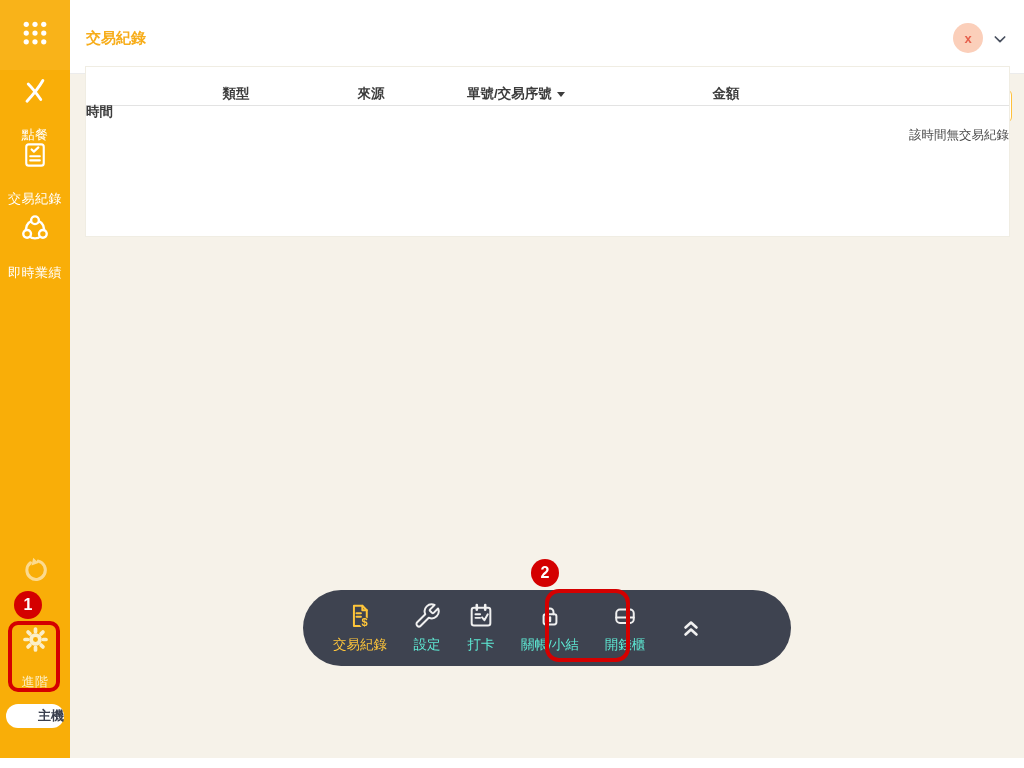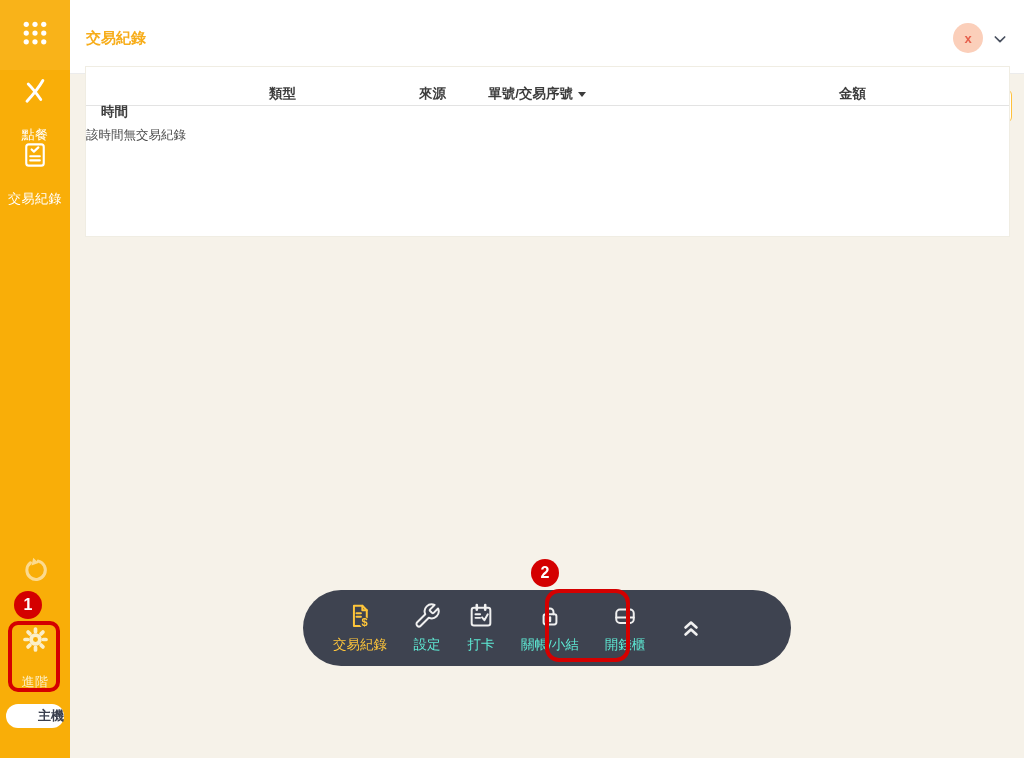--- a/index.html
+++ b/index.html
@@ -34,24 +34,24 @@
   .flt-select .val{margin-left:12px;font-size:13px;color:#3F3F3F;font-weight:bold;}
   .caret-down{width:0;height:0;border-left:4.5px solid transparent;border-right:4.5px solid transparent;border-top:6px solid #4A4A4A;margin-left:auto;margin-right:10px;}
   .date-field{position:absolute;left:693px;top:89px;width:249px;height:34px;box-sizing:border-box;
               border:1.5px solid #FFC13B;border-radius:6px;background:#fff;display:flex;align-items:center;cursor:pointer;}
   .date-field .cal{margin-left:14px;line-height:0;}
   .date-field .val{margin-left:14px;font-size:15px;font-weight:bold;color:#3A3A3A;letter-spacing:.5px;}
 
   
   .card{position:absolute;left:15px;top:66px;width:925px;height:171px;background:#ffffff;border:1px solid #F0EDE3;box-sizing:border-box;}
   .thead{display:grid;grid-template-columns:90px 120px 150px 140px 280px 145px;height:38px;align-items:center;border-bottom:1px solid #E3E3E3;}
-  .th{font-size:13.5px;font-weight:bold;color:#3C3C3C;text-align:right;white-space:nowrap;}
-  .th.first{text-align:left;padding-left:15px;margin-top:36px;}
+  .th{font-size:13.5px;font-weight:bold;color:#3C3C3C;text-align:center;white-space:nowrap;}
+  .th.first{text-align:left;margin-top:36px;}
   .sort-caret{display:inline-block;width:0;height:0;border-left:4px solid transparent;border-right:4px solid transparent;border-top:5px solid #3C3C3C;margin-left:5px;vertical-align:middle;}
-  .empty-msg{position:absolute;left:0;top:60px;width:100%;text-align:left;font-size:12.5px;color:#4A4A4A;}
+  .empty-msg{position:absolute;left:0;top:60px;width:100%;text-align:right;font-size:12.5px;color:#4A4A4A;}
 
   
   .toolbar{position:absolute;left:303px;top:590px;width:488px;height:76px;border-radius:38px;background:#3E4350;
            display:flex;align-items:center;padding:0 30px;box-sizing:border-box;gap:26px;}
   .tb-item{display:flex;flex-direction:column;align-items:center;justify-content:center;cursor:pointer;}
   .tb-item .lbl{margin-top:2px;font-size:13.5px;color:#5eead4;white-space:nowrap;}
   .tb-item.active .lbl{color:#FFC63A;}
   .tb-collapse{margin-left:8px;cursor:pointer;line-height:0;}
 
   
@@ -102,20 +102,31 @@
         <svg width="30" height="30" viewBox="0 0 24 24" fill="none" stroke="#ffffff" stroke-width="1.7" stroke-linecap="round" stroke-linejoin="round">
           <rect x="5" y="3.5" width="14" height="17" rx="2"></rect>
           <polyline points="9.3,7.6 11.1,9.3 14.7,5.9"></polyline>
           <line x1="8.2" y1="13" x2="15.8" y2="13"></line>
           <line x1="8.2" y1="16.3" x2="15.8" y2="16.3"></line>
         </svg>
       </span>
       <span class="lbl">交易紀錄</span>
     </div>
 
+    <div class="side-item" style="top:212px;">
+      <span>
+        <svg width="32" height="32" viewBox="0 0 24 24">
+          <circle cx="12" cy="13" r="6.8" fill="none" stroke="#ffffff" stroke-width="1.8"></circle>
+          <circle cx="12" cy="6.2" r="2.9" fill="#F9AE08" stroke="#ffffff" stroke-width="1.8"></circle>
+          <circle cx="6.1" cy="16.4" r="2.9" fill="#F9AE08" stroke="#ffffff" stroke-width="1.8"></circle>
+          <circle cx="17.9" cy="16.4" r="2.9" fill="#F9AE08" stroke="#ffffff" stroke-width="1.8"></circle>
+        </svg>
+      </span>
+      <span class="lbl">即時業績</span>
+    </div>
 
     <div class="side-item" style="top:556px;">
       <span>
         <svg width="30" height="30" viewBox="0 0 24 24">
           <path d="M8.4 5.4 A 7.4 7.4 0 1 0 14.6 4.1" fill="none" stroke="rgba(255,255,255,0.55)" stroke-width="2.4" stroke-linecap="round"></path>
           <path d="M10.6 1.4 L9.2 7.6 L14.8 5.6 Z" fill="rgba(255,255,255,0.55)"></path>
         </svg>
       </span>
     </div>
 

